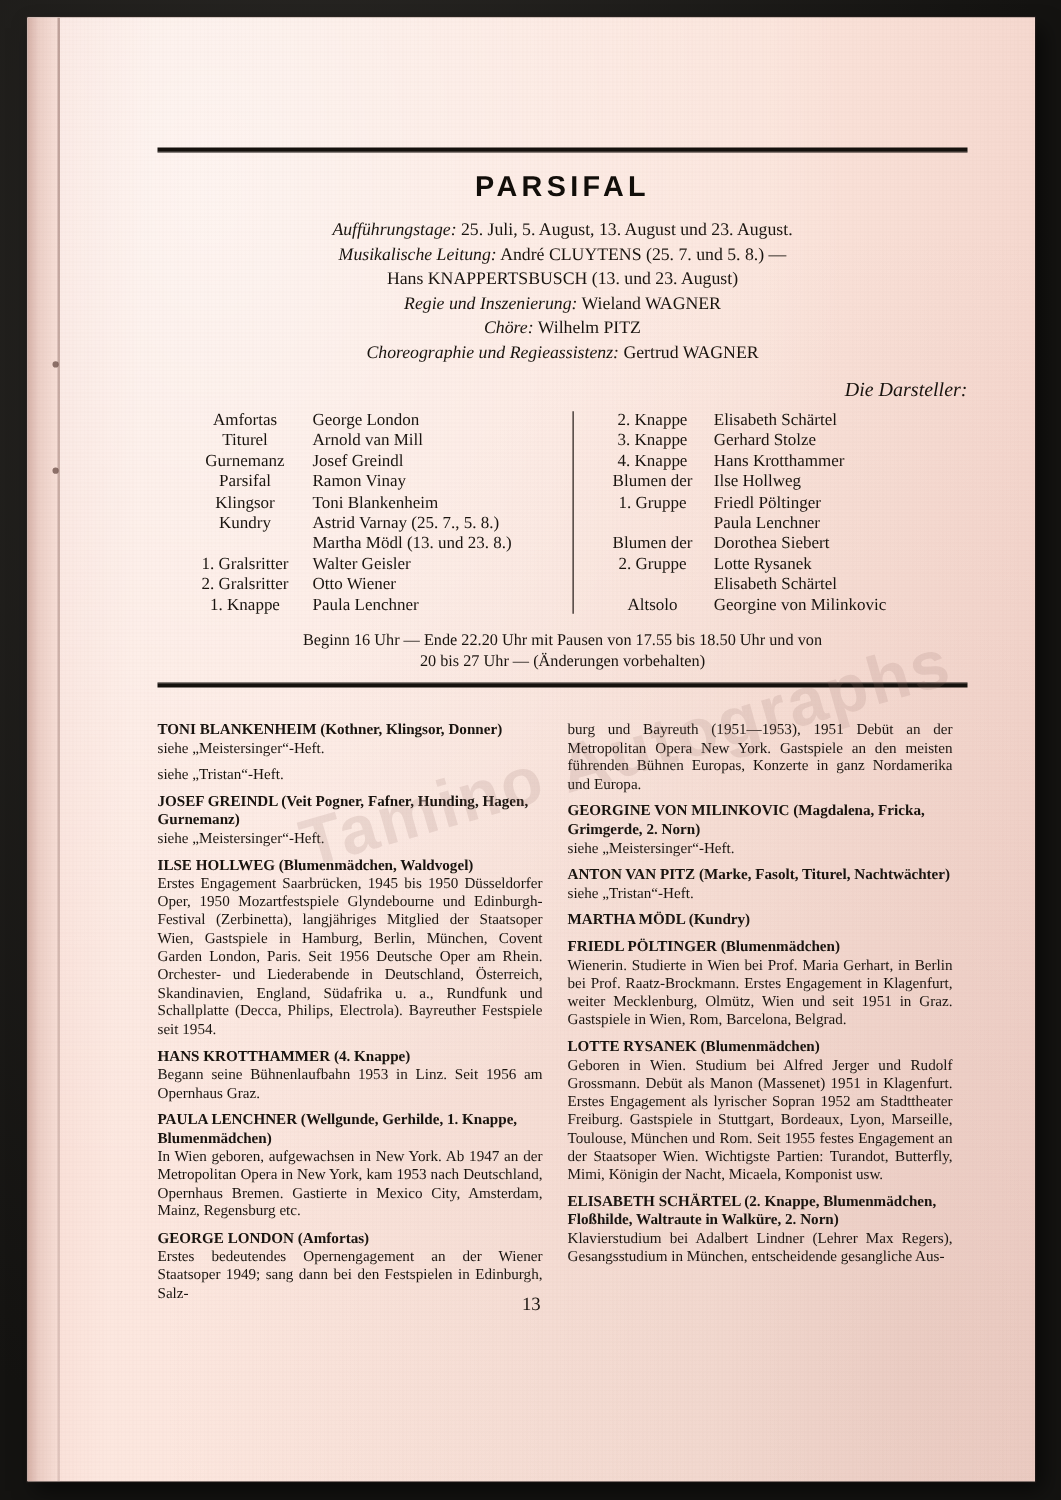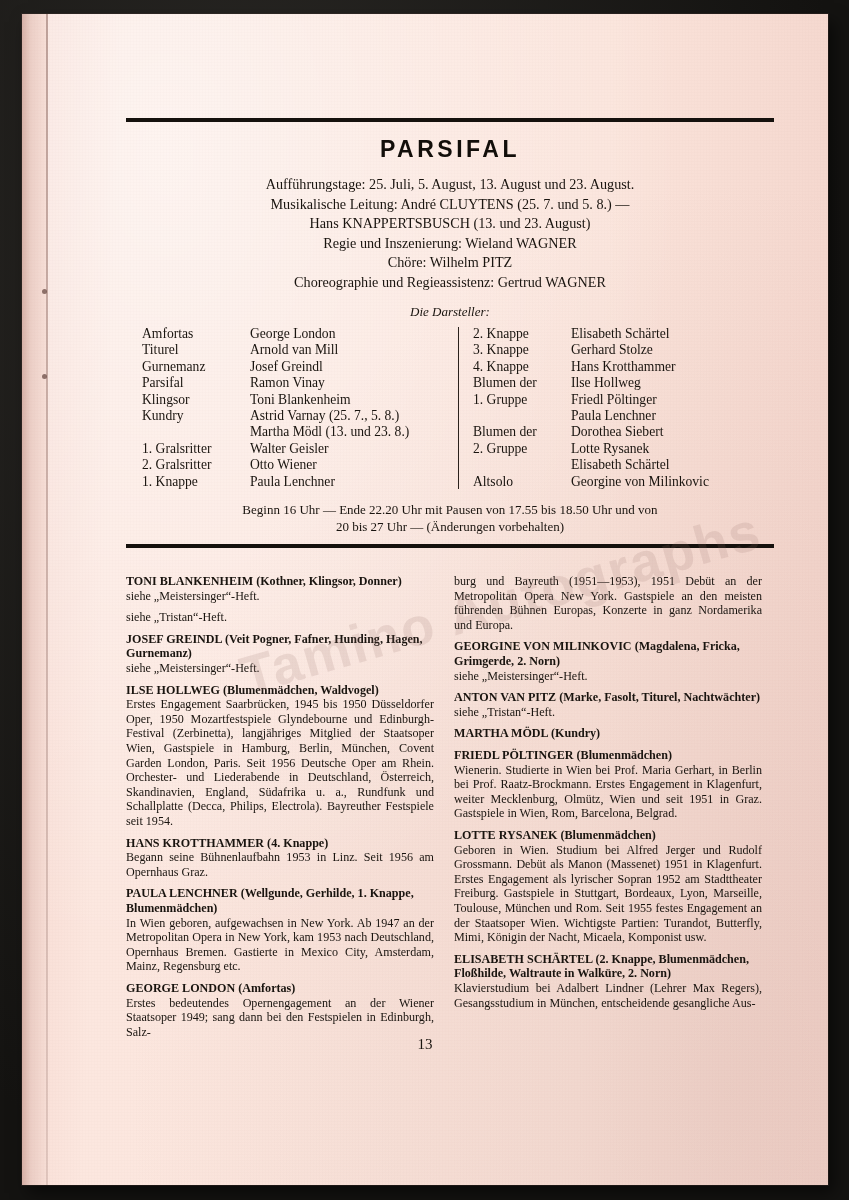--- a/index.html
+++ b/index.html
@@ -105,43 +105,43 @@
     font-family: "Liberation Sans", sans-serif;
     font-weight: bold;
     font-size: 23px;
     letter-spacing: 3.5px;
     text-align: center;
     margin: 6px 0 12px 0;
     color: #120e0a;
   }
 
   .credits { text-align: center; font-size: 14.2px; line-height: 19.5px; }
-  .credits .lbl { }
+  .credits .lbl { font-style: italic; }
   .credits .row { white-space: nowrap; }
 
   .darsteller-head {
-    text-align: center; font-style: italic; font-size: 13px;
+    text-align: right; font-style: italic; font-size: 16px;
     margin-top: 12px; margin-bottom: 6px;
   }
 
   
   #cast {
     display: flex;
     font-size: 13.6px;
     line-height: 16.4px;
     margin-top: 2px;
   }
   #cast .half { flex: 0 0 auto; }
   #cast .half.left  { width: 332px; padding-left: 16px; }
   #cast .divider {
     width: 0; border-left: 1.2px solid #2a211c;
     margin: 1px 14px 1px 0;
   }
   #cast .half.right { width: 300px; }
-  .cast-line { display: flex; white-space: nowrap; }
+  .cast-line { display: flex; white-space: nowrap; text-align: center; }
   .cast-line .role { display: inline-block; }
   .cast-line .name { display: inline-block; }
   .left .role { width: 108px; }
   .left .name { width: auto; }
   .right .role { width: 98px; }
 
   #timing {
     font-size: 13px;
     line-height: 17px;
     text-align: center;

